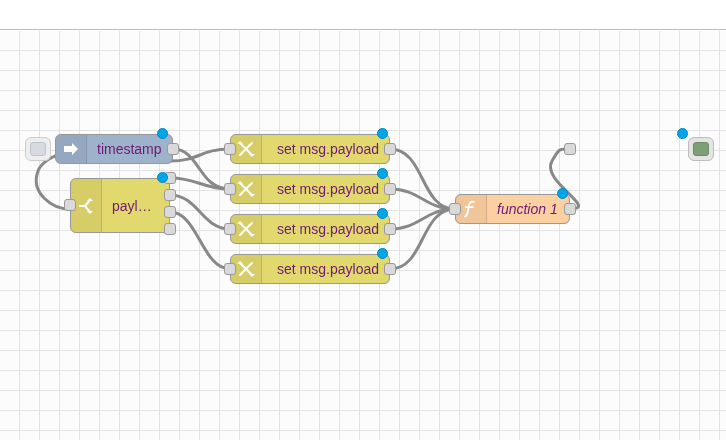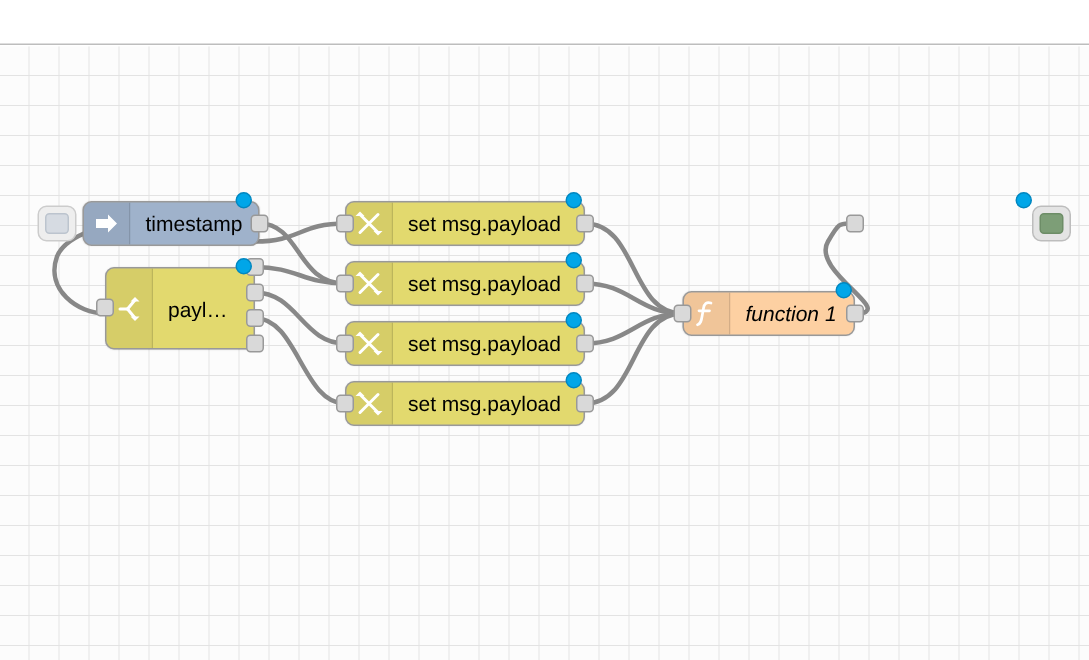--- a/index.html
+++ b/index.html
@@ -70,32 +70,32 @@
   }
   .node .icon-box.right {
     border-right: none;
     border-left: 1px solid rgba(0,0,0,0.12);
     border-radius: 0 5px 5px 0;
   }
   .node .label {
     flex: 1 1 auto;
     padding: 0 10px;
     font-size: 14px;
-    color: #000000;
+    color: #701a75;
     white-space: nowrap;
     overflow: hidden;
     text-overflow: ellipsis;
   }
   .node.label-center .label { text-align: center; }
   .node .label.italic { font-style: italic; }
 
   
   .n-inject  { background: #9fb2cb; }
   .n-switch  { background: #e2d96e; }
-  .n-change  { background: #e2d96e; }
+  .n-change  { background: #e2d96e; text-align: right; }
   .n-func    { background: #fdd0a2; }
   .n-debug   { background: #87a980; }
 
   
   .port {
     position: absolute;
     width: 12px;
     height: 12px;
     box-sizing: border-box;
     background: #d9d9d9;

